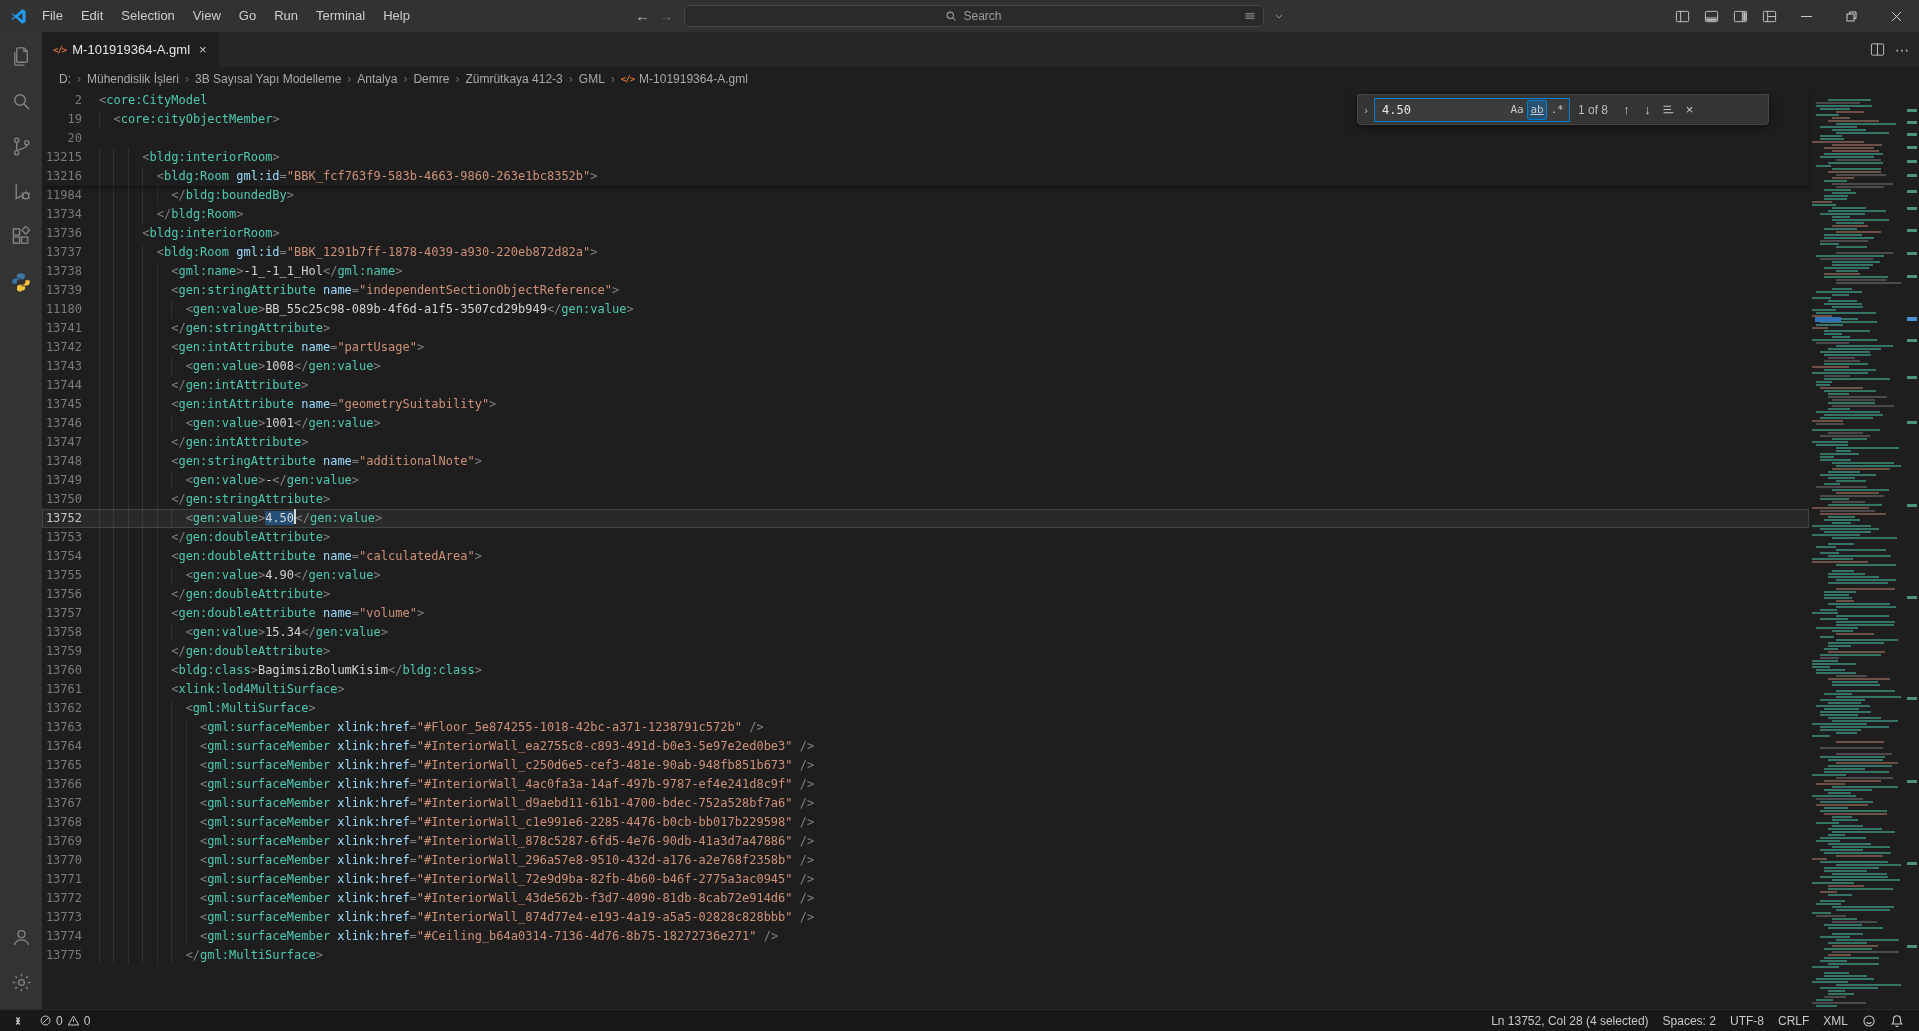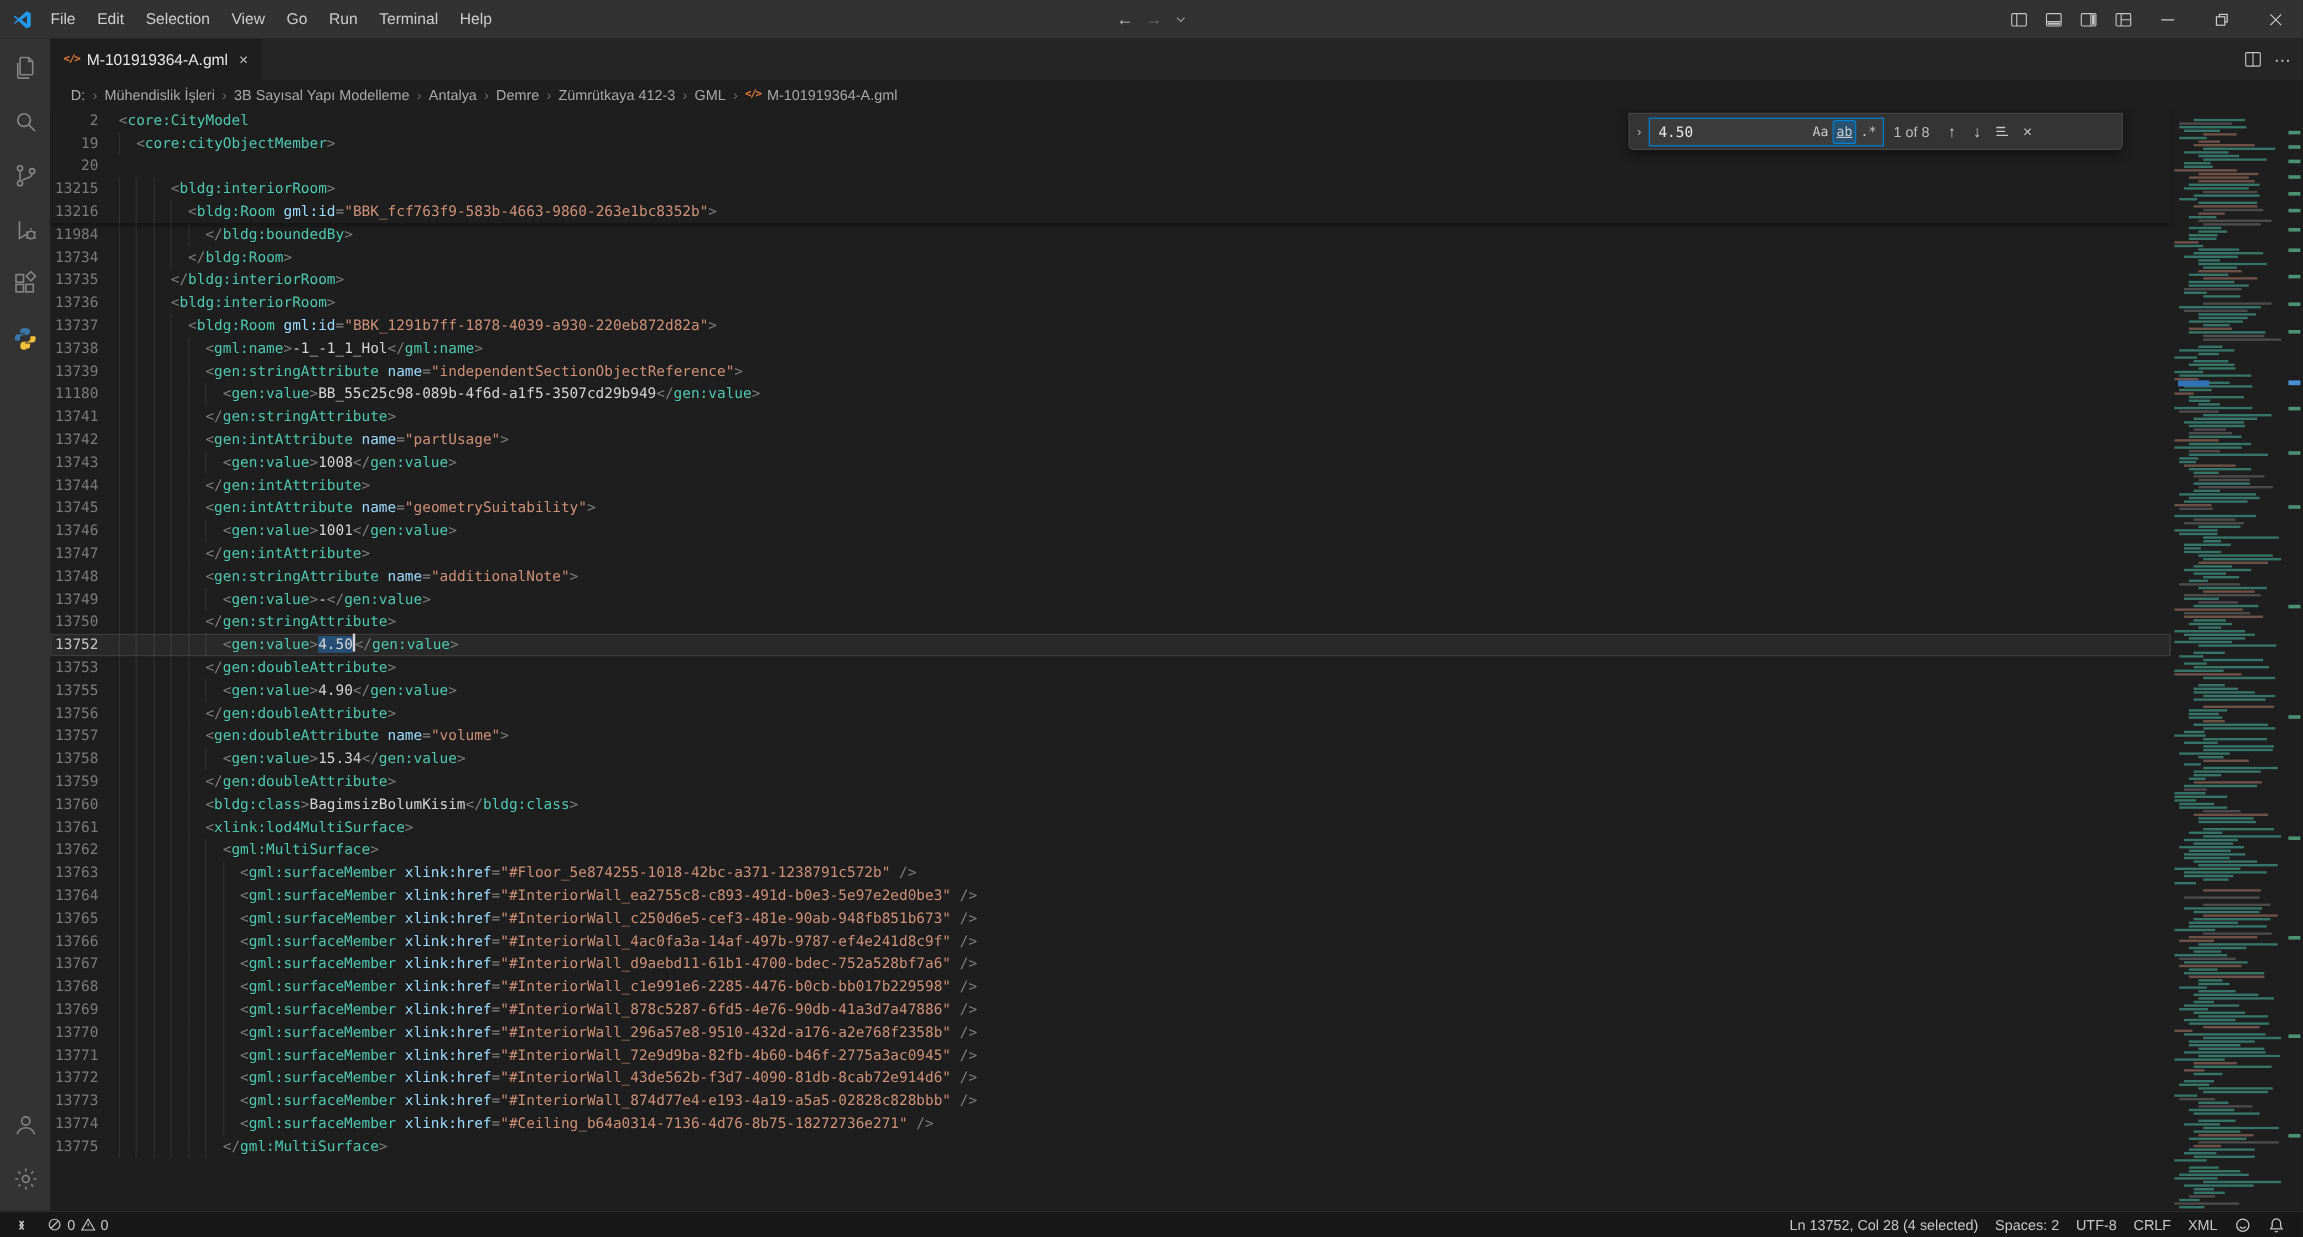--- a/index.html
+++ b/index.html
@@ -99,20 +99,32 @@
         <div class="menu-item">Selection</div>
         <div class="menu-item">View</div>
         <div class="menu-item">Go</div>
         <div class="menu-item">Run</div>
         <div class="menu-item">Terminal</div>
         <div class="menu-item">Help</div>
       </nav>
     <div id="tb-center">
       <span class="nav-arrow">←</span>
       <span class="nav-arrow dim">→</span>
+      <div id="command-center">
+        <svg width="12" height="12" viewBox="0 0 16 16" fill="none" stroke="#9d9d9d" stroke-width="1.4">
+            <circle cx="7" cy="7" r="4.2"></circle>
+            <path d="M10.2 10.2 14 14"></path>
+          </svg>
+        <span>Search</span>
+        <span class="cc-right">
+          <svg width="12" height="12" viewBox="0 0 16 16" stroke="#9d9d9d" stroke-width="1.3" fill="none">
+              <path d="M2 5h12M2 8h12M2 11h12"></path>
+            </svg>
+        </span>
+      </div>
       <span class="cc-chevron">
         <svg width="10" height="10" viewBox="0 0 16 16" fill="none" stroke="#9d9d9d" stroke-width="1.6">
             <path d="M3 6l5 5 5-5"></path>
           </svg>
       </span>
     </div>
     <div id="tb-right">
       <span class="tb-icon">
         <svg width="15" height="15" viewBox="0 0 16 16" fill="none" stroke="#c5c5c5">
             <rect x="1.5" y="2.5" width="13" height="11" rx="1"></rect>
@@ -282,24 +294,20 @@
           <div id="lines">
               <div class="row">
                 <div class="ln">11984</div>
                 <div class="code-line"><span class="ig"></span><span class="ig"></span><span class="ig"></span><span class="ig"></span><span class="ig"></span><span class="tk-p">&lt;/</span><span class="tk-t">bldg:boundedBy</span><span class="tk-p">&gt;</span></div>
               </div>
               <div class="row">
                 <div class="ln">13734</div>
                 <div class="code-line"><span class="ig"></span><span class="ig"></span><span class="ig"></span><span class="ig"></span><span class="tk-p">&lt;/</span><span class="tk-t">bldg:Room</span><span class="tk-p">&gt;</span></div>
               </div>
               <div class="row">
-                <div class="ln">13735</div>
-                <div class="code-line"><span class="ig"></span><span class="ig"></span><span class="ig"></span><span class="tk-p">&lt;/</span><span class="tk-t">bldg:interiorRoom</span><span class="tk-p">&gt;</span></div>
-              </div>
-              <div class="row">
                 <div class="ln">13736</div>
                 <div class="code-line"><span class="ig"></span><span class="ig"></span><span class="ig"></span><span class="tk-p">&lt;</span><span class="tk-t">bldg:interiorRoom</span><span class="tk-p">&gt;</span></div>
               </div>
               <div class="row">
                 <div class="ln">13737</div>
                 <div class="code-line"><span class="ig"></span><span class="ig"></span><span class="ig"></span><span class="ig"></span><span class="tk-p">&lt;</span><span class="tk-t">bldg:Room</span><span class="tk-p"> </span><span class="tk-a">gml:id</span><span class="tk-p">=</span><span class="tk-s">"BBK_1291b7ff-1878-4039-a930-220eb872d82a"</span><span class="tk-p">&gt;</span></div>
               </div>
               <div class="row">
                 <div class="ln">13738</div>
                 <div class="code-line"><span class="ig"></span><span class="ig"></span><span class="ig"></span><span class="ig"></span><span class="ig"></span><span class="tk-p">&lt;</span><span class="tk-t">gml:name</span><span class="tk-p">&gt;</span><span class="tk-x">-1_-1_1_Hol</span><span class="tk-p">&lt;/</span><span class="tk-t">gml:name</span><span class="tk-p">&gt;</span></div>
@@ -352,20 +360,24 @@
                 <div class="ln">13750</div>
                 <div class="code-line"><span class="ig"></span><span class="ig"></span><span class="ig"></span><span class="ig"></span><span class="ig"></span><span class="tk-p">&lt;/</span><span class="tk-t">gen:stringAttribute</span><span class="tk-p">&gt;</span></div>
               </div>
               <div class="row current">
                 <div class="ln">13752</div>
                 <div class="code-line"><span class="ig"></span><span class="ig"></span><span class="ig"></span><span class="ig"></span><span class="ig"></span><span class="ig"></span><span class="tk-p">&lt;</span><span class="tk-t">gen:value</span><span class="tk-p">&gt;</span><span class="tk-x sel">4.50</span><span class="cursor"></span><span class="tk-p">&lt;/</span><span class="tk-t">gen:value</span><span class="tk-p">&gt;</span></div>
               </div>
               <div class="row">
                 <div class="ln">13753</div>
                 <div class="code-line"><span class="ig"></span><span class="ig"></span><span class="ig"></span><span class="ig"></span><span class="ig"></span><span class="tk-p">&lt;/</span><span class="tk-t">gen:doubleAttribute</span><span class="tk-p">&gt;</span></div>
+              </div>
+              <div class="row">
+                <div class="ln">13754</div>
+                <div class="code-line"><span class="ig"></span><span class="ig"></span><span class="ig"></span><span class="ig"></span><span class="ig"></span><span class="tk-p">&lt;</span><span class="tk-t">gen:doubleAttribute</span><span class="tk-p"> </span><span class="tk-a">name</span><span class="tk-p">=</span><span class="tk-s">"calculatedArea"</span><span class="tk-p">&gt;</span></div>
               </div>
               <div class="row">
                 <div class="ln">13755</div>
                 <div class="code-line"><span class="ig"></span><span class="ig"></span><span class="ig"></span><span class="ig"></span><span class="ig"></span><span class="ig"></span><span class="tk-p">&lt;</span><span class="tk-t">gen:value</span><span class="tk-p">&gt;</span><span class="tk-x">4.90</span><span class="tk-p">&lt;/</span><span class="tk-t">gen:value</span><span class="tk-p">&gt;</span></div>
               </div>
               <div class="row">
                 <div class="ln">13756</div>
                 <div class="code-line"><span class="ig"></span><span class="ig"></span><span class="ig"></span><span class="ig"></span><span class="ig"></span><span class="tk-p">&lt;/</span><span class="tk-t">gen:doubleAttribute</span><span class="tk-p">&gt;</span></div>
               </div>
               <div class="row">

